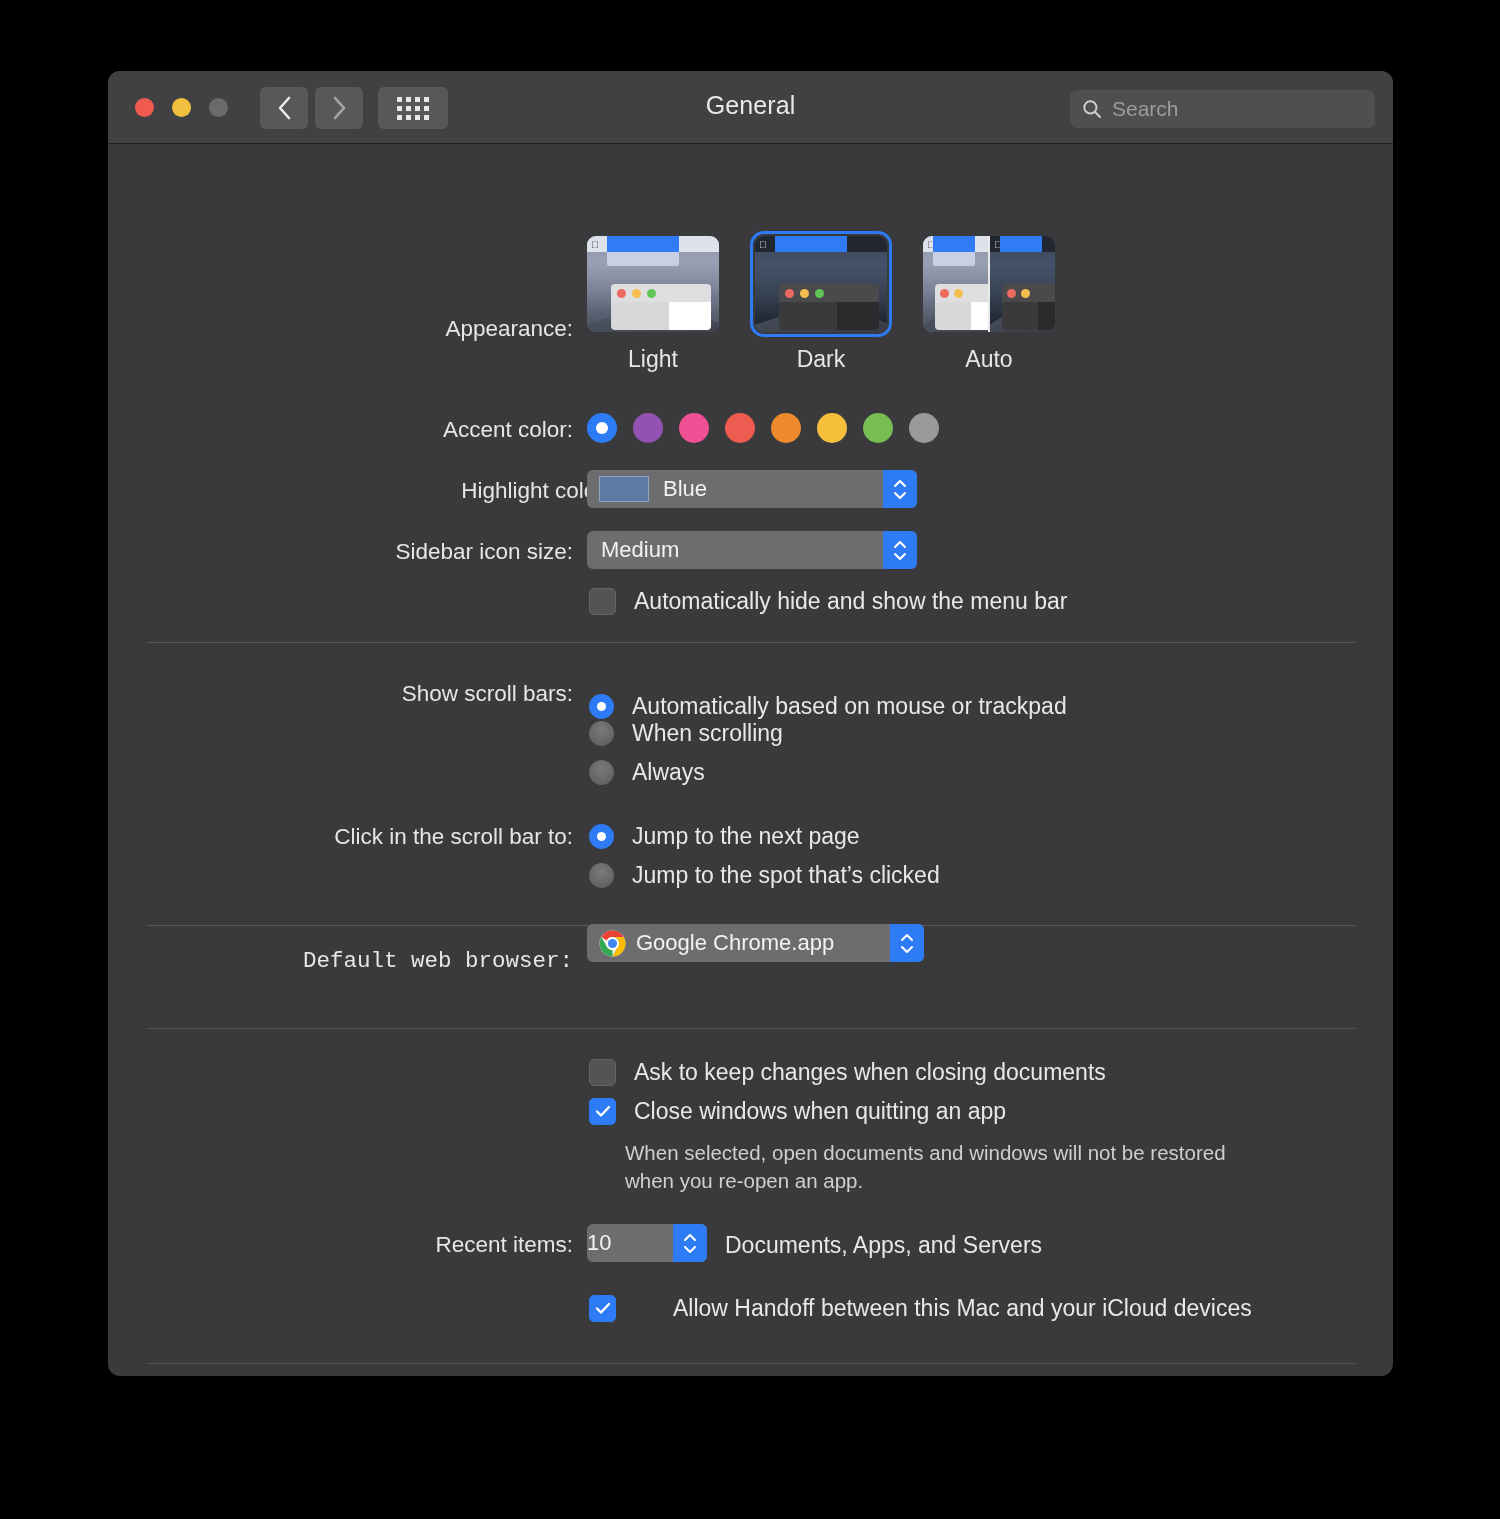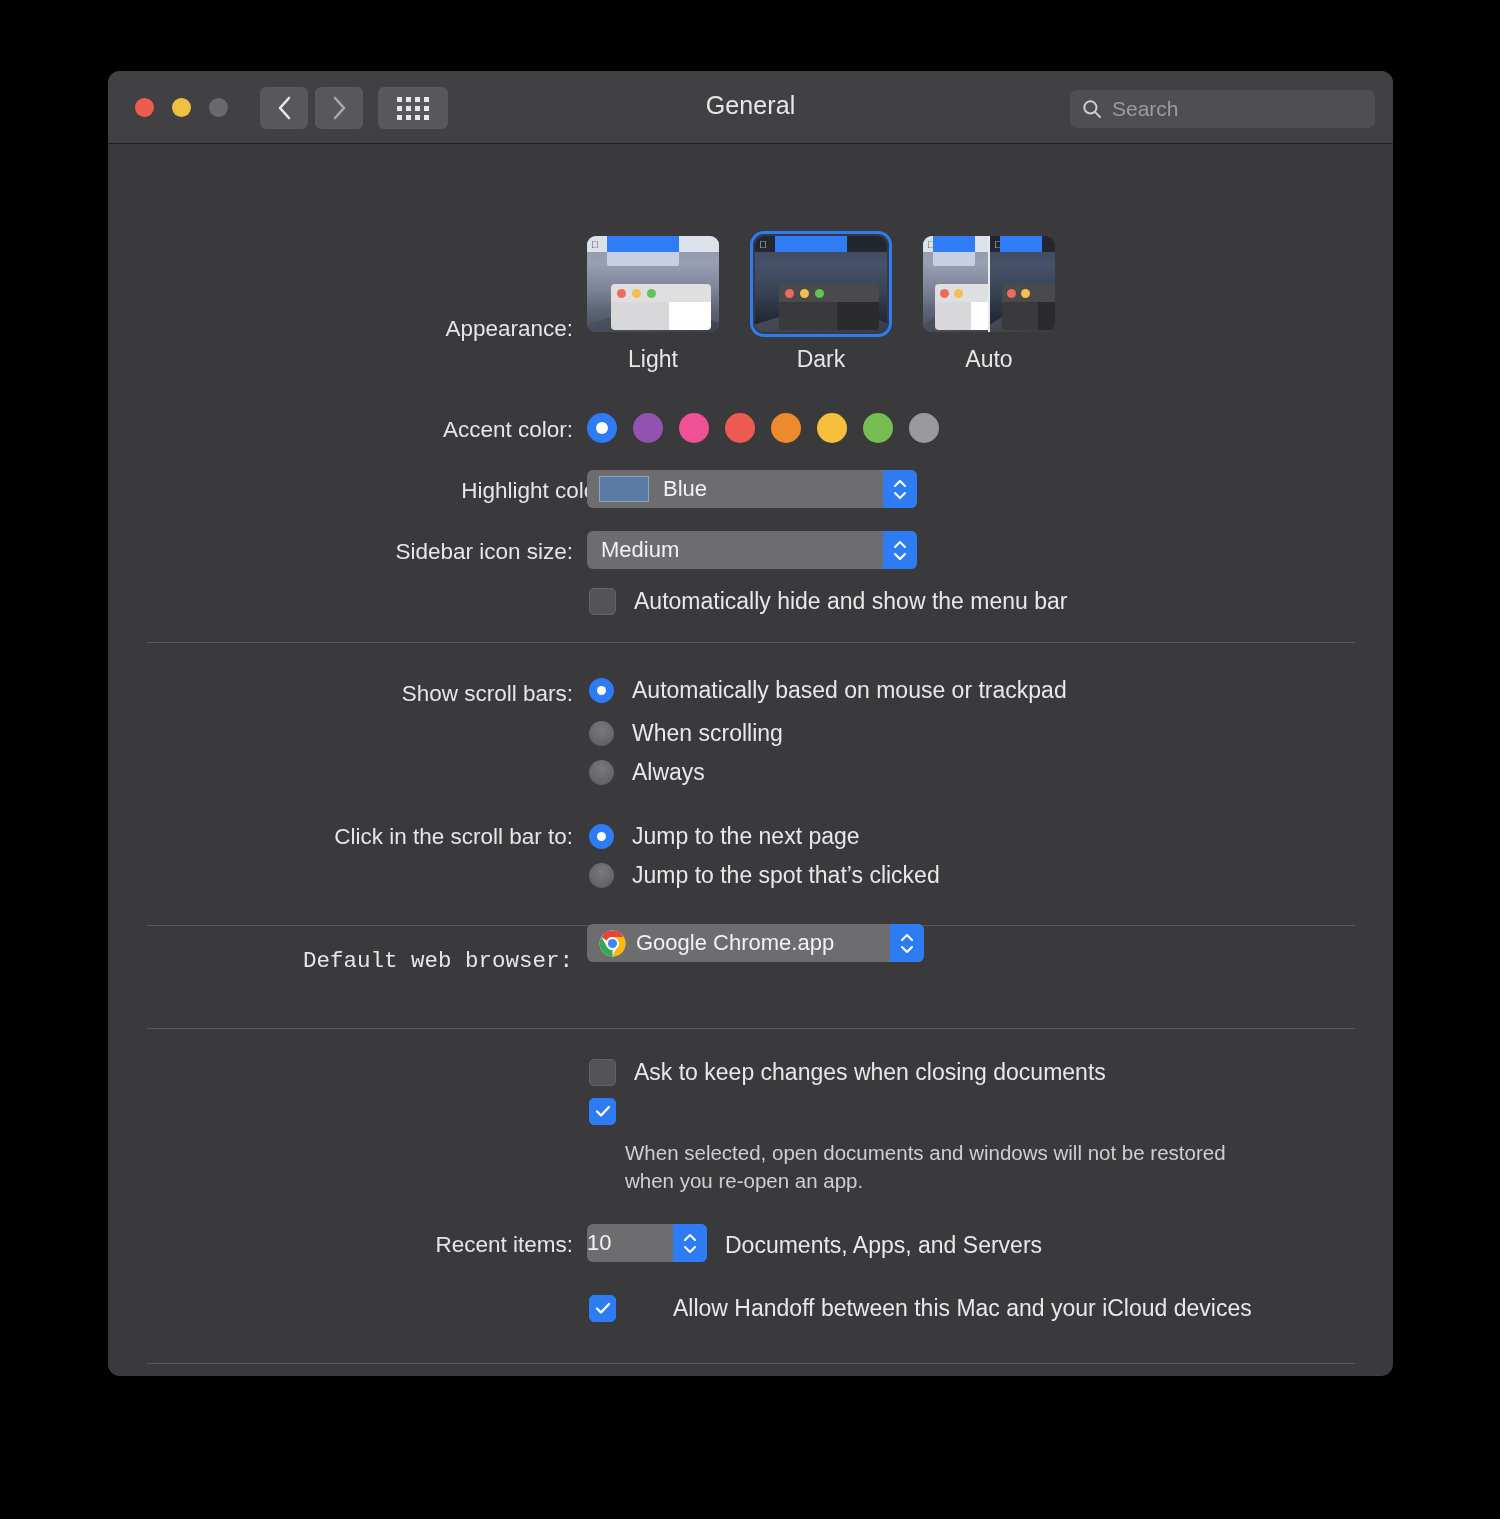--- a/index.html
+++ b/index.html
@@ -504,21 +504,21 @@
     <div class="checkline" style="left:481px; top:444px;">
       <span class="cb">
         
       </span>
       <span class="cktext">Automatically hide and show the menu bar</span>
     </div>
 
     <div class="sep" style="top:498px;"></div>
 
     <div class="labelcol" style="top:537px;">Show scroll bars:</div>
-    <div class="radioline" style="left:481px; top:533px;align-items:center;">
+    <div class="radioline" style="left:481px; top:549px;align-items:center;">
       <span class="rb on">
           <span class="inner"></span>
         </span>
       <span class="rbtext">Automatically based on mouse or trackpad</span>
     </div>
     <div class="radioline" style="left:481px; top:576px;">
       <span class="rb"></span>
       <span class="rbtext">When scrolling</span>
     </div>
     <div class="radioline" style="left:481px; top:615px;">
@@ -573,20 +573,21 @@
       </span>
       <span class="cktext">Ask to keep changes when closing documents</span>
     </div>
 
     <div class="checkline" style="left:481px; top:954px;">
       <span class="cb on">
         <svg class="tick" width="16" height="13" viewBox="0 0 16 13">
             <path d="M2 6.5 L6 10.5 L14 2" fill="none" stroke="#fff" stroke-width="2.4" stroke-linecap="round" stroke-linejoin="round"></path>
           </svg>
       </span>
+      <span class="cktext">Close windows when quitting an app</span>
     </div>
 
     <div class="helptext" style="left:517px; top:995px;">When selected, open documents and windows will not be restored</div>
     <div class="helptext" style="left:517px; top:1023px;">when you re-open an app.</div>
 
     <div class="labelcol" style="top:1088px;">Recent items:</div>
     <div class="numfield" style="left:479px; top:1080px;">
       <span class="nval">10</span>
       <span class="stepper">
         <svg class="chev" width="14" height="9" viewBox="0 0 14 9">

